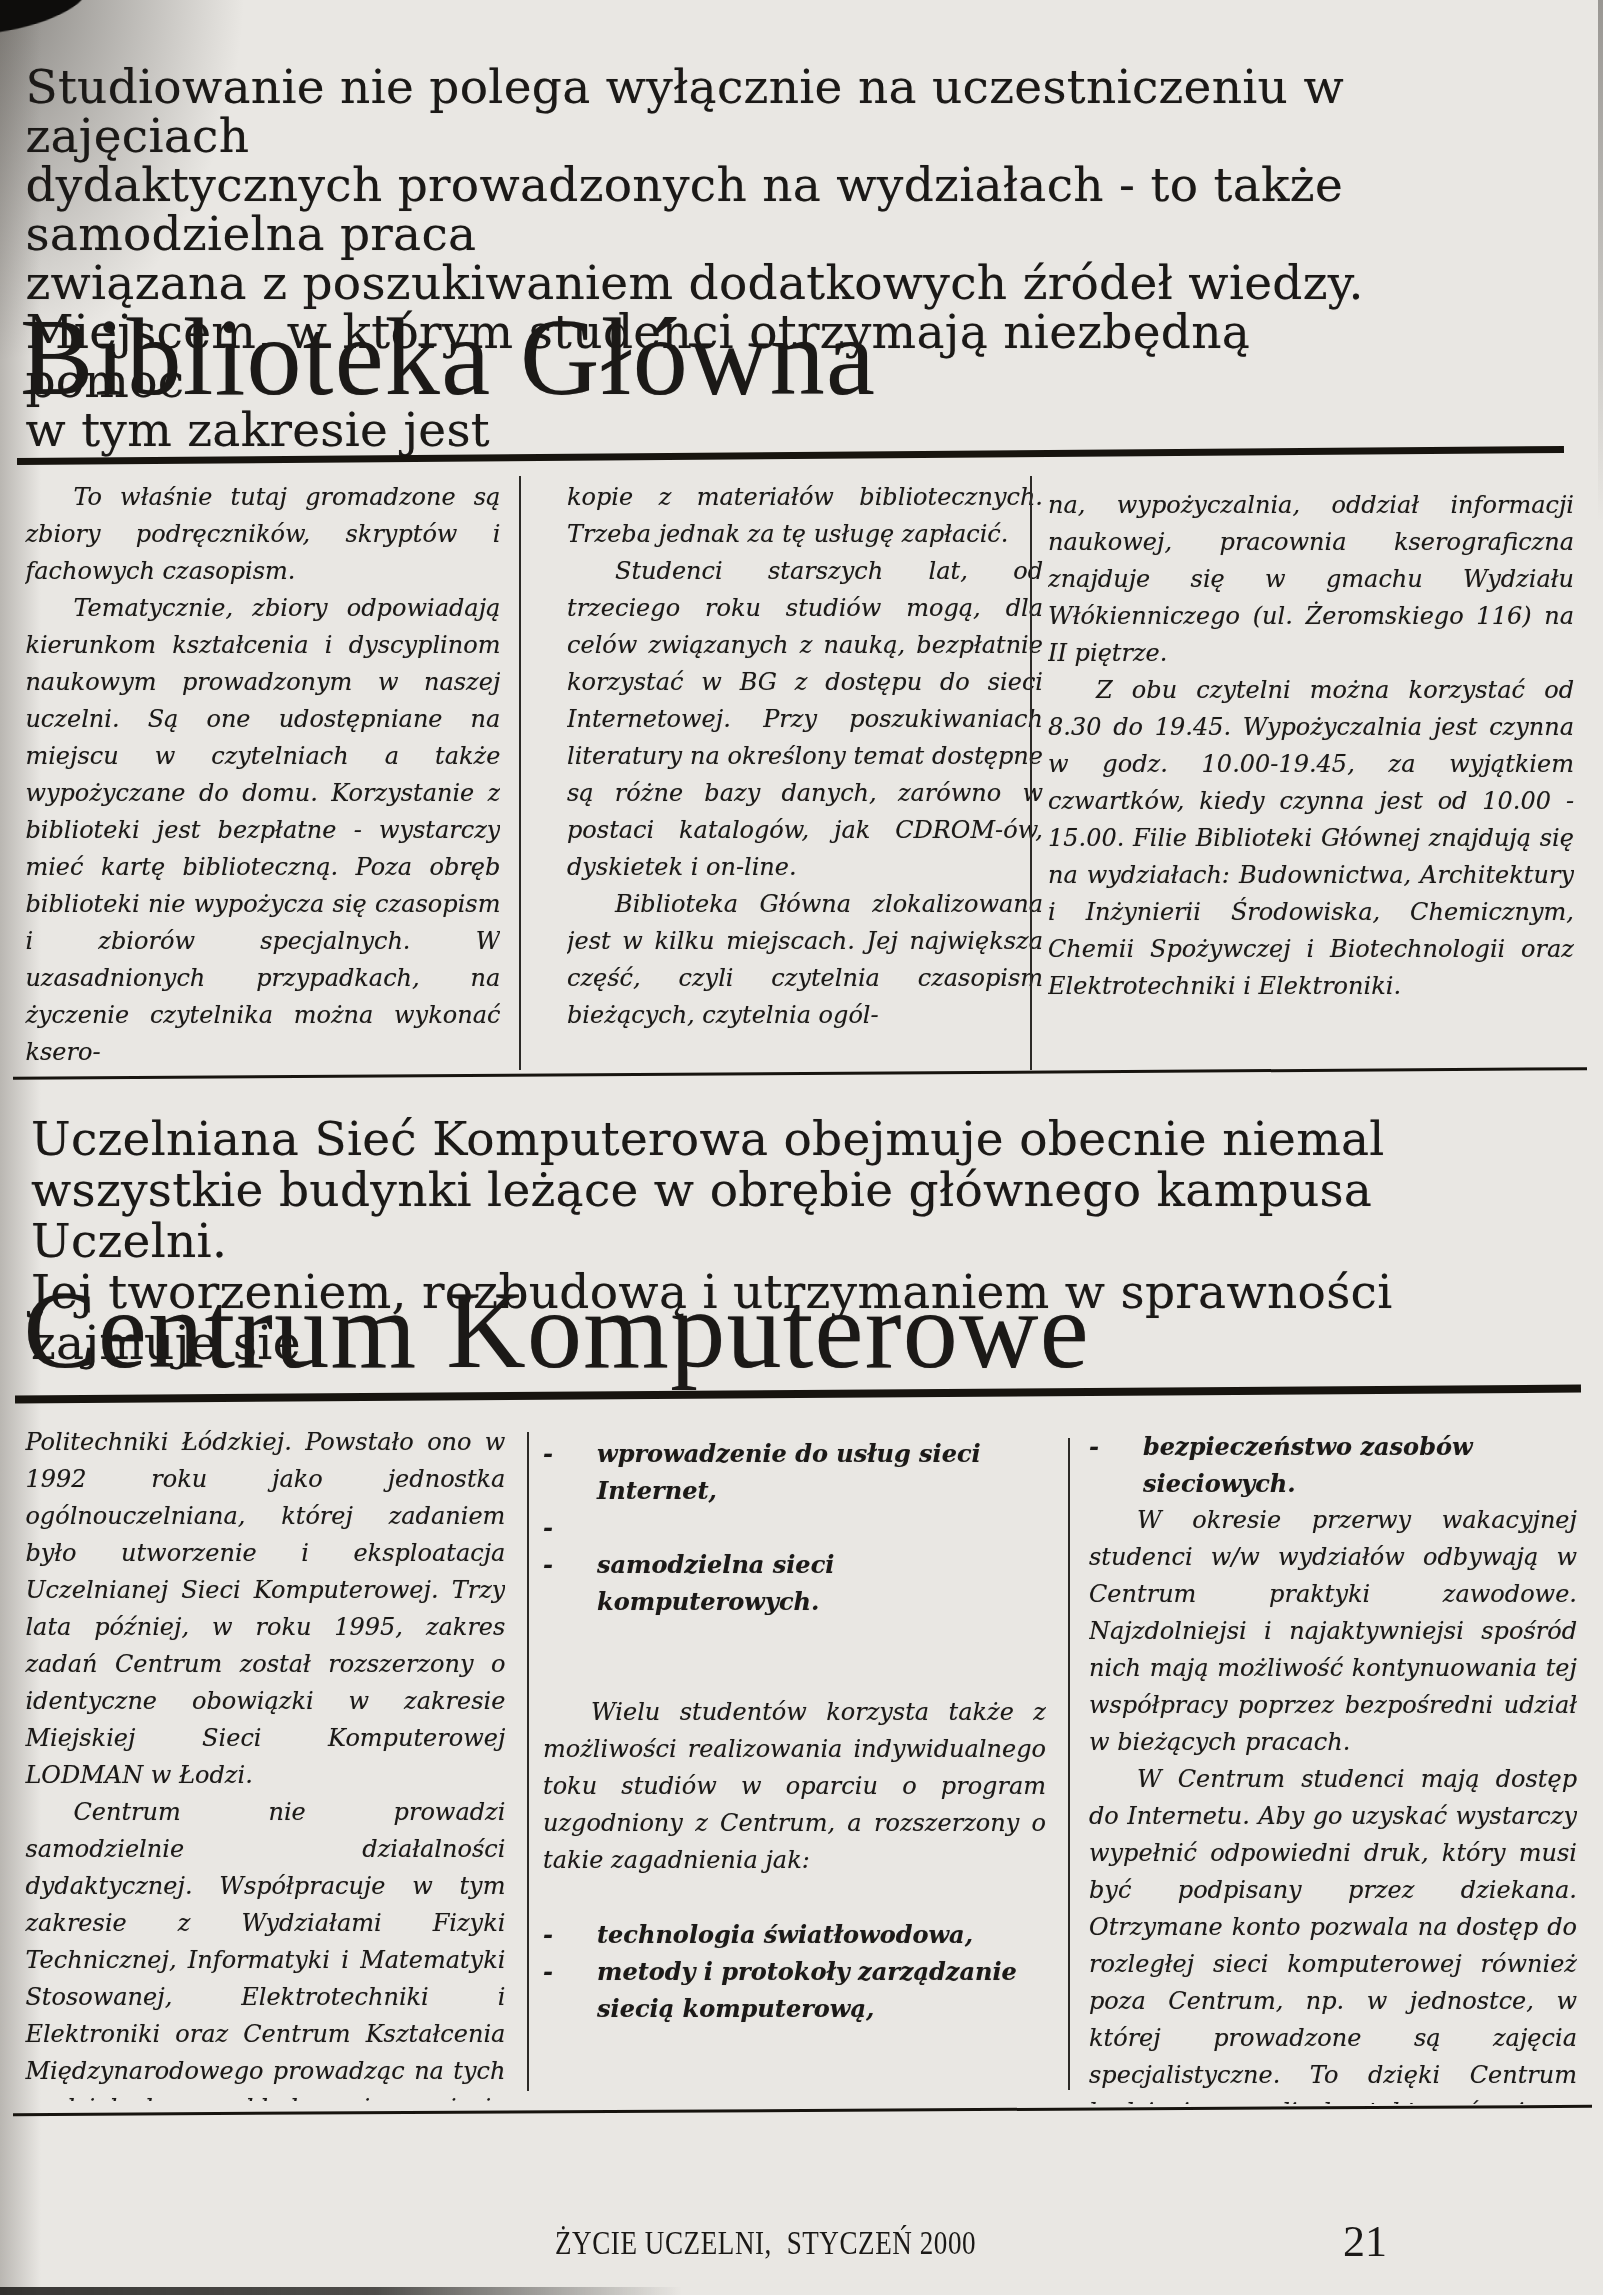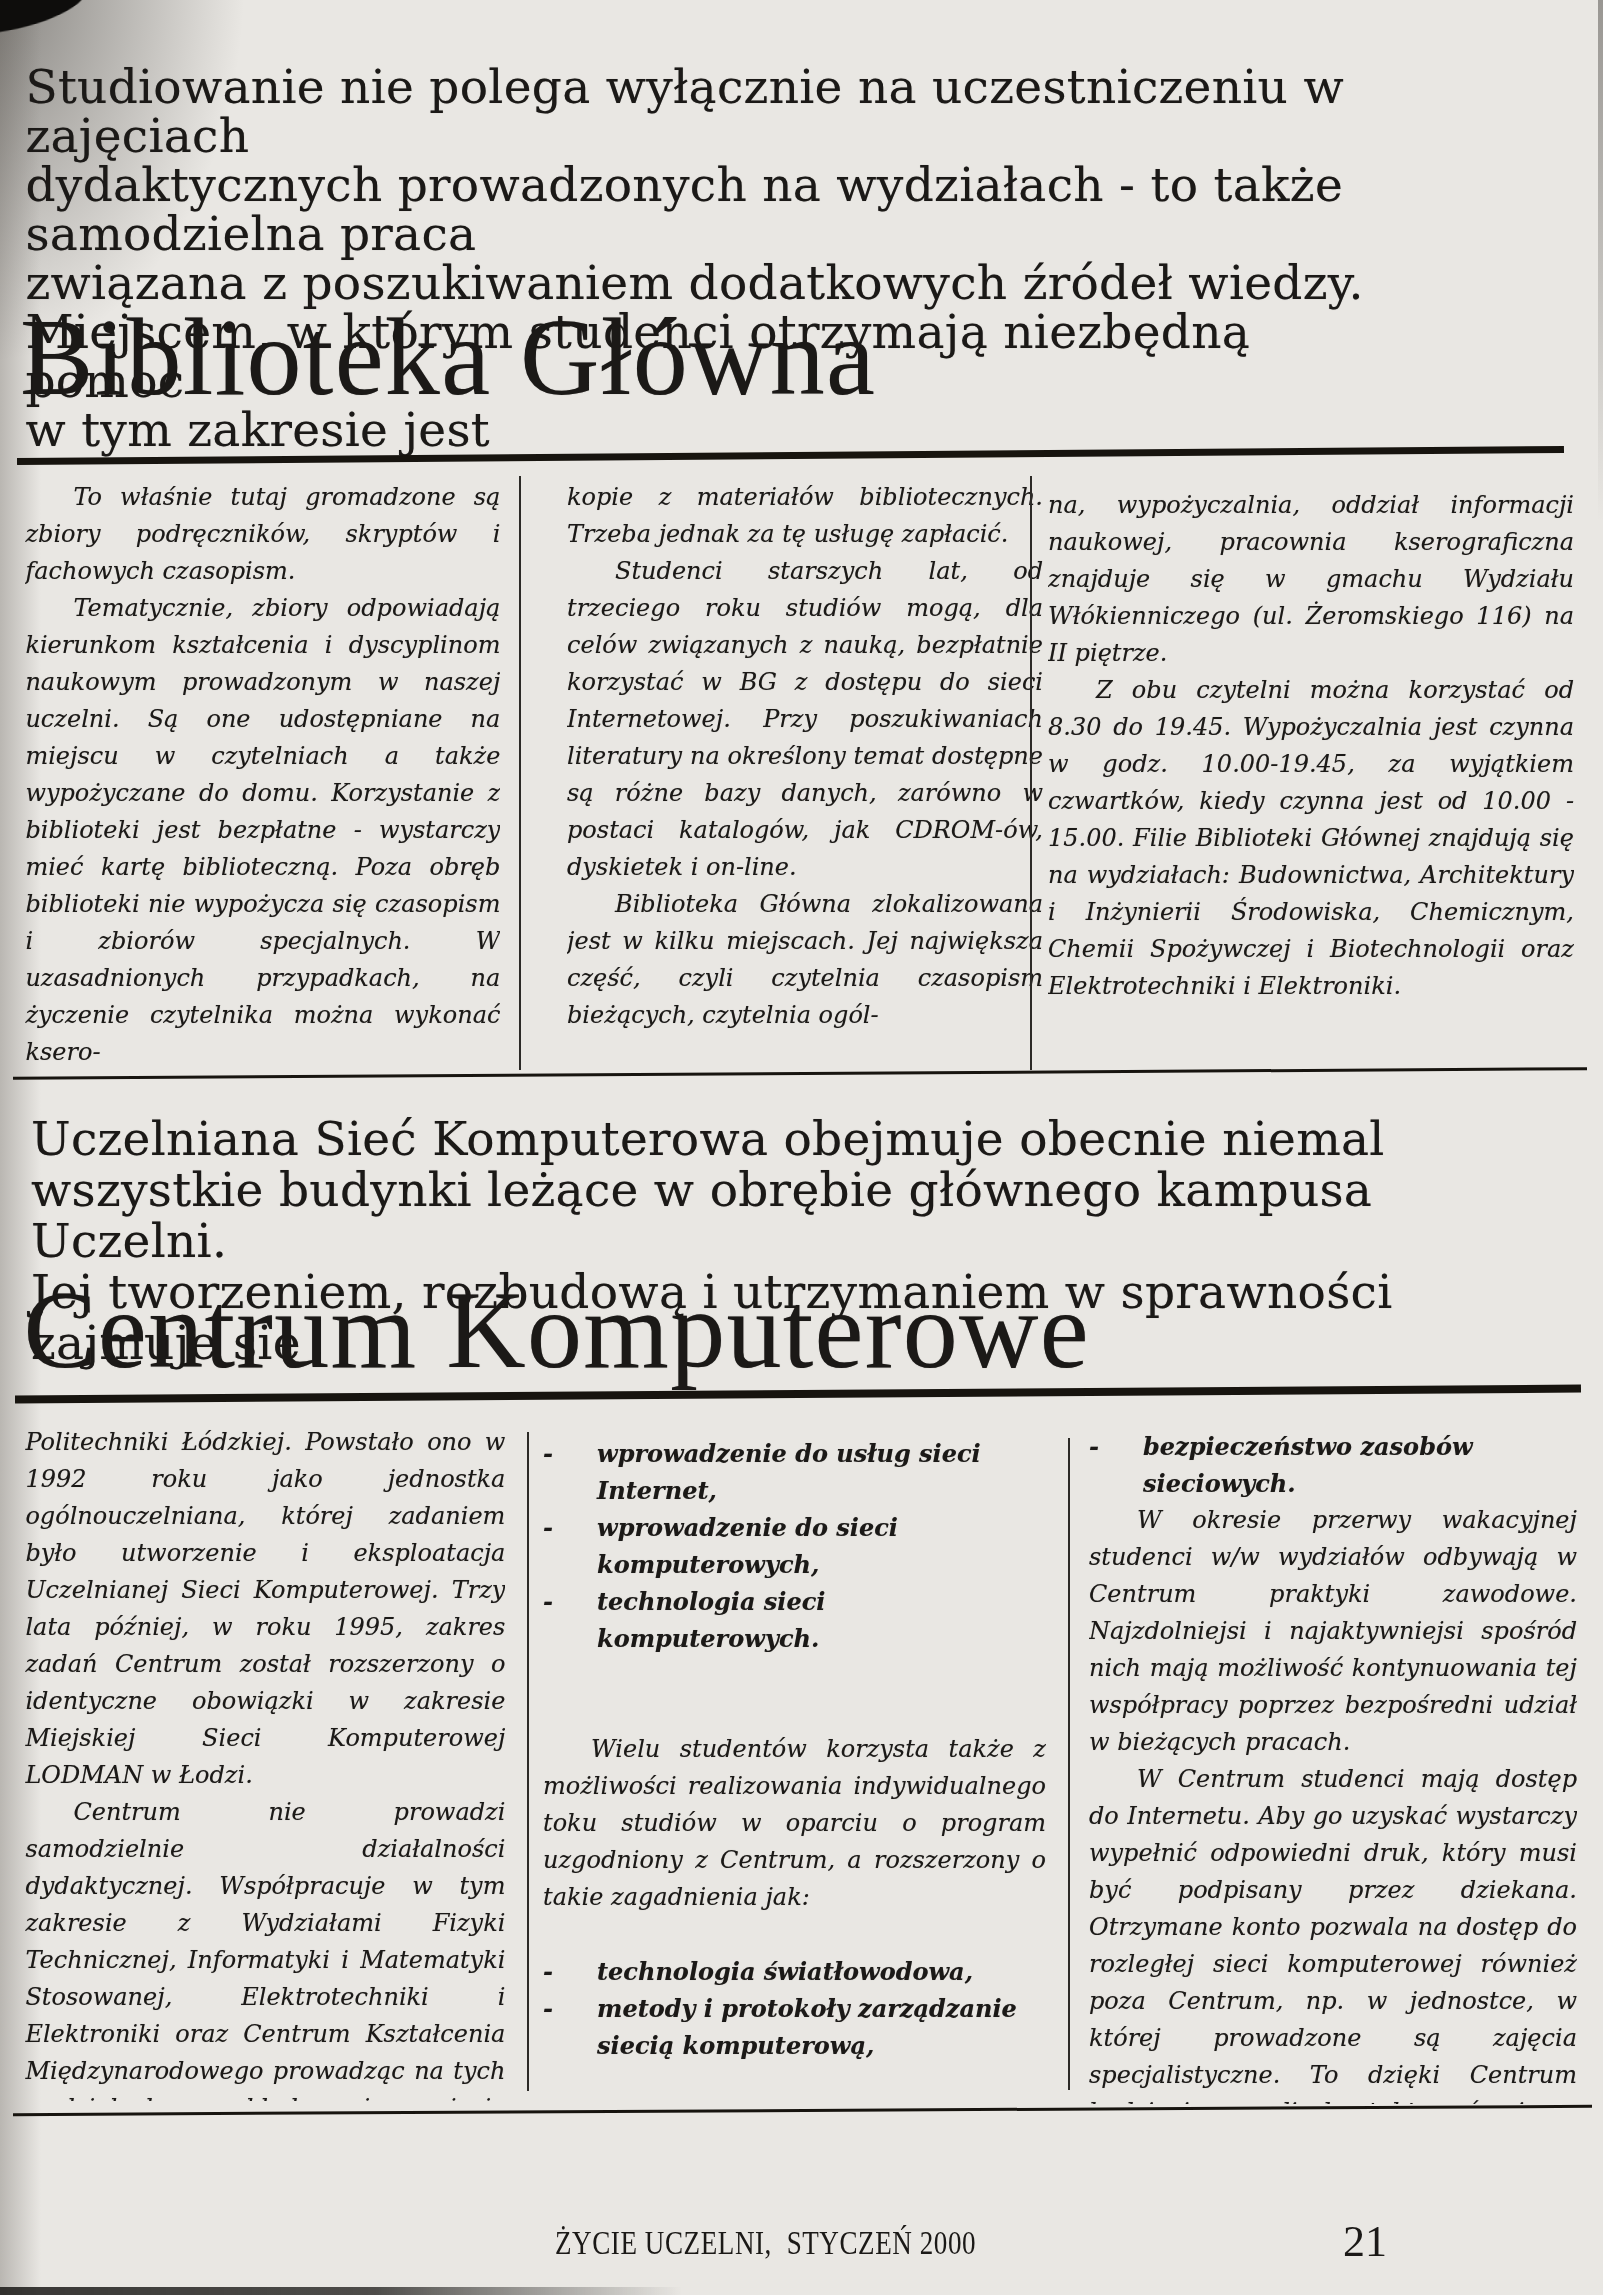--- a/index.html
+++ b/index.html
@@ -107,25 +107,24 @@
   <p class="ind">Centrum nie prowadzi samodzielnie działalności dydaktycznej. Współpracuje w tym zakresie z Wydziałami Fizyki Technicznej, Informatyki i Matematyki Stosowanej, Elektrotechniki i Elektroniki oraz Centrum Kształcenia Międzynarodowego prowadząc na tych wydziałach wykłady i zajęcia laboratoryjne z następujących dziedzin:</p>
 </div>
 <div class="vrule" style="left:527px;top:1432px;height:659px;"></div>
 <div class="col" style="left:543px;top:1435px;width:503px;height:669px;">
   <div class="li">
     <span class="dash">-</span>
     <div class="li-text">wprowadzenie do usług sieci Internet,</div>
   </div>
   <div class="li">
     <span class="dash">-</span>
-    <div class="li-text">wprowadzenie do sieci komputerowych,</div>
   </div>
   <div class="li">
     <span class="dash">-</span>
-    <div class="li-text">technologia sieci komputerowych.</div>
+    <div class="li-text">samodzielna sieci komputerowych.</div>
   </div>
   <div class="bigger-gap"></div>
   <p class="ind">Wielu studentów korzysta także z możliwości realizowania indywidualnego toku studiów w oparciu o program uzgodniony z Centrum, a rozszerzony o takie zagadnienia jak:</p>
   <div class="gap"></div>
   <div class="li">
     <span class="dash">-</span>
     <div class="li-text">technologia światłowodowa,</div>
   </div>
   <div class="li">
     <span class="dash">-</span>

